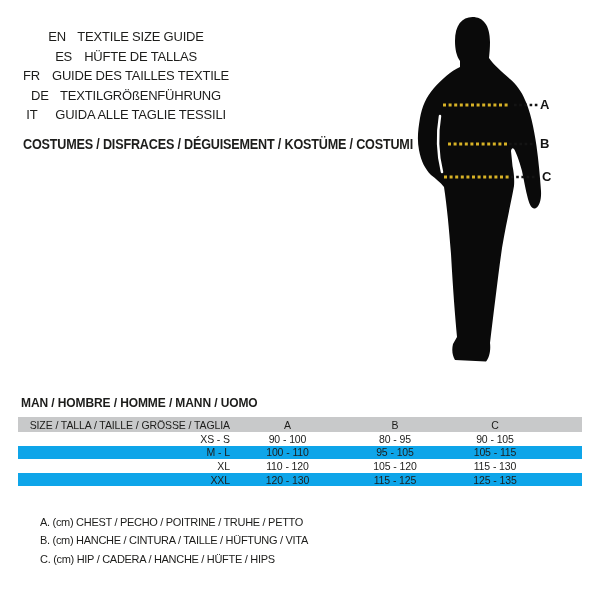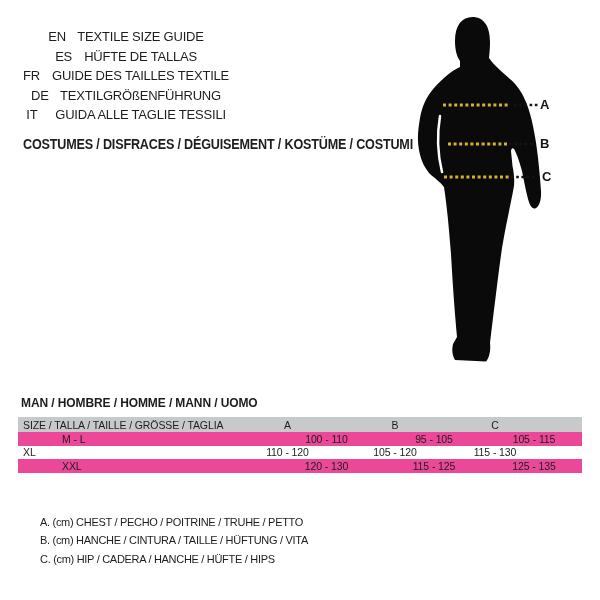--- a/index.html
+++ b/index.html
@@ -24,22 +24,22 @@
   .label-b{left:540px;top:136px;}
   .label-c{left:542px;top:169px;}
   
   .section-title{
     position:absolute;left:21px;top:396px;font-size:12px;font-weight:bold;
     letter-spacing:-0.1px;white-space:nowrap;
   }
   .size-table{position:absolute;left:18px;top:417px;width:564px;font-size:10.5px;letter-spacing:-0.1px;}
   .trow{display:flex;align-items:center;height:13.6px;background:#ffffff;}
   .trow.head{height:15px;background:#c8c9ca;}
-  .trow.alt{background:#ec4899;padding-left:39px;}
-  .c0{flex:0 0 207px;padding-left:5px;text-align:left;white-space:nowrap;}
+  .trow.alt{background:#0ea5e9;}
+  .c0{flex:0 0 207px;padding-left:5px;text-align:right;white-space:nowrap;}
   .c1{flex:0 0 115px;text-align:center;}
   .c2{flex:0 0 100px;text-align:center;}
   .c3{flex:0 0 100px;text-align:center;}
   .cspacer{flex:1 1 auto;}
   
   .legend{position:absolute;left:40px;top:513px;}
   .legend-row{height:18.4px;line-height:18.4px;font-size:11px;letter-spacing:-0.3px;white-space:nowrap;}
 </style>
 </head>
 <body>
@@ -119,20 +119,27 @@
   <div class="section-title">MAN / HOMBRE / HOMME / MANN / UOMO</div>
 
   <div class="size-table">
     <div class="trow head">
       <span class="c0">SIZE / TALLA / TAILLE / GRÖSSE / TAGLIA</span>
       <span class="c1">A</span>
       <span class="c2">B</span>
       <span class="c3">C</span>
       <span class="cspacer"></span>
     </div>
+    <div class="trow">
+      <span class="c0">XS - S</span>
+      <span class="c1">90 - 100</span>
+      <span class="c2">80 - 95</span>
+      <span class="c3">90 - 105</span>
+      <span class="cspacer"></span>
+    </div>
     <div class="trow alt">
       <span class="c0">M - L</span>
       <span class="c1">100 - 110</span>
       <span class="c2">95 - 105</span>
       <span class="c3">105 - 115</span>
       <span class="cspacer"></span>
     </div>
     <div class="trow">
       <span class="c0">XL</span>
       <span class="c1">110 - 120</span>

